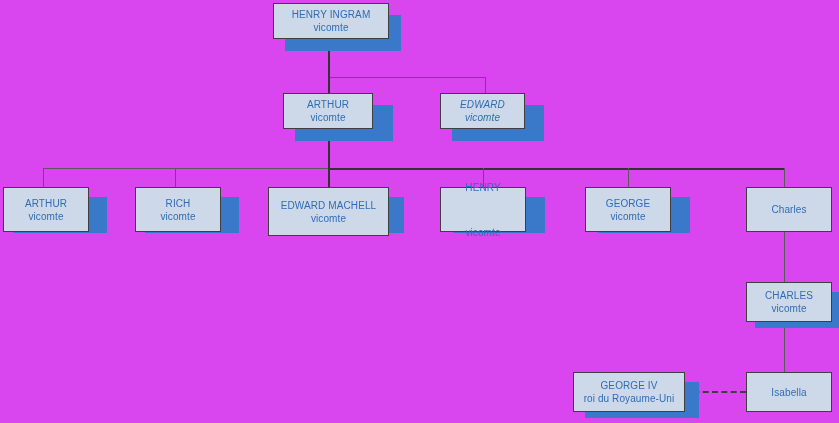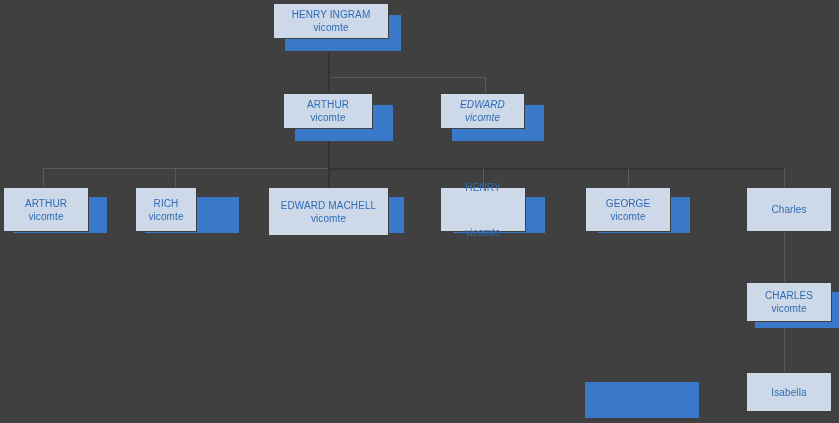--- a/index.html
+++ b/index.html
@@ -8,21 +8,21 @@
     padding: 0;
     background: #ffffff;
   }
   body {
     font-family: "Liberation Sans", sans-serif;
   }
   #canvas {
     position: relative;
     width: 839px;
     height: 423px;
-    background: #404040;
+    background: #d946ef;
     overflow: hidden;
   }
   
   .line {
     position: absolute;
     background: #595959;
   }
   .line.h { height: 1px; }
   .line.v { width: 1px; }
   .line.thick-h { height: 2px; background: #333333; }
@@ -114,21 +114,21 @@
   <div class="node" style="left:440px; top:93px; width:85px; height:36px;font-style:italic;">
     <span class="l1">EDWARD</span>
     <span class="l2">vicomte</span>
   </div>
 
   <div class="node" style="left:3px; top:187px; width:86px; height:45px;">
     <span class="l1">ARTHUR</span>
     <span class="l2">vicomte</span>
   </div>
 
-  <div class="node" style="left:135px; top:187px; width:62px; height:45px;">
+  <div class="node" style="left:135px; top:187px; width:86px; height:45px;">
     <span class="l1">RICH</span>
     <span class="l2">vicomte</span>
   </div>
 
   <div class="node" style="left:268px; top:187px; width:121px; height:49px;">
     <span class="l1">EDWARD MACHELL</span>
     <span class="l2">vicomte</span>
   </div>
 
   <div class="node" style="left:440px; top:187px; width:86px; height:45px;gap:32px;">
@@ -144,19 +144,23 @@
   <div class="node" style="left:746px; top:187px; width:86px; height:45px;">
     <span class="l1">Charles</span>
 
   </div>
 
   <div class="node" style="left:746px; top:282px; width:86px; height:40px;">
     <span class="l1">CHARLES</span>
     <span class="l2">vicomte</span>
   </div>
 
+  <div class="node" style="left:573px; top:372px; width:112px; height:40px;">
+    <span class="l1">GEORGE IV</span>
+    <span class="l2">roi du Royaume-Uni</span>
+  </div>
 
   <div class="node" style="left:746px; top:372px; width:86px; height:40px;">
     <span class="l1">Isabella</span>
 
   </div>
 
 </div>
 
 </body></html>

